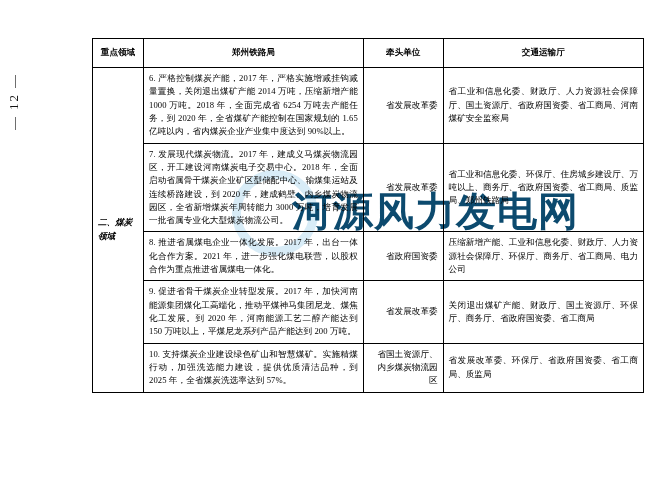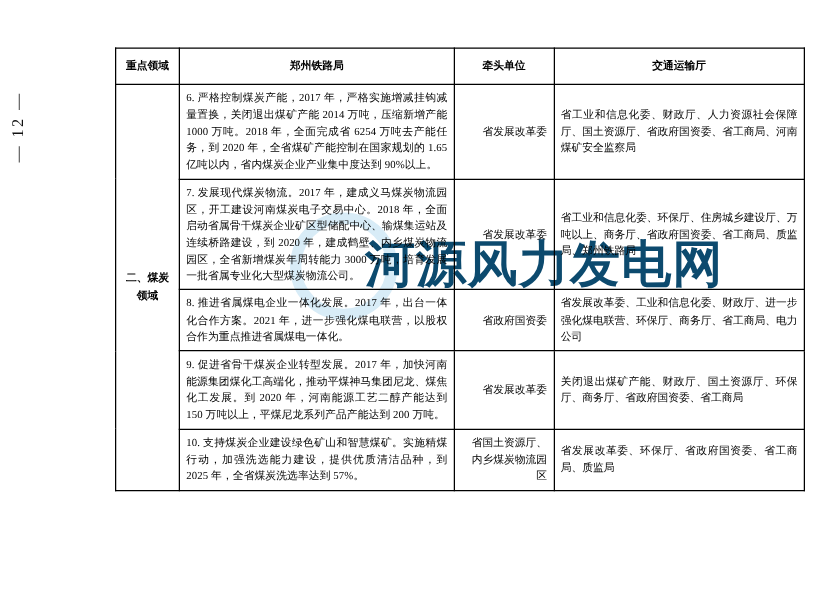--- a/index.html
+++ b/index.html
@@ -94,24 +94,25 @@
     height: 20px;
     font-size: 9px;
     padding: 3px 4px;
   }
   .col-area  { width: 52px; }
   .col-task  { width: 228px; }
   .col-lead  { width: 82px; }
   .col-coop  { width: 208px; }
 
   td.area {
-    text-align: center;
+    text-align: left;
     font-weight: bold;
     font-size: 9px;
     line-height: 1.8;
+    font-style: italic;
   }
   td.task {
     text-align: justify;
     text-justify: inter-ideograph;
     letter-spacing: 0.1px;
   }
   td.lead {
     text-align: right;
   }
   td.coop {
@@ -154,21 +155,21 @@
         <td class="coop">省工业和信息化委、财政厅、人力资源社会保障厅、国土资源厅、省政府国资委、省工商局、河南煤矿安全监察局</td>
       </tr>
       <tr>
         <td class="task">7. 发展现代煤炭物流。2017 年，建成义马煤炭物流园区，开工建设河南煤炭电子交易中心。2018 年，全面启动省属骨干煤炭企业矿区型储配中心、输煤集运站及连续桥路建设，到 2020 年，建成鹤壁、内乡煤炭物流园区，全省新增煤炭年周转能力 3000 万吨，培育发展一批省属专业化大型煤炭物流公司。</td>
         <td class="lead">省发展改革委</td>
         <td class="coop">省工业和信息化委、环保厅、住房城乡建设厅、万吨以上、商务厅、省政府国资委、省工商局、质监局、郑州铁路局</td>
       </tr>
       <tr>
         <td class="task">8. 推进省属煤电企业一体化发展。2017 年，出台一体化合作方案。2021 年，进一步强化煤电联营，以股权合作为重点推进省属煤电一体化。</td>
         <td class="lead">省政府国资委</td>
-        <td class="coop">省发展改革委、工业和信息化委、财政厅、进一步强化煤电联营、环保厅、商务厅、省工商局、电力公司</td>
+        <td class="coop">压缩新增产能、工业和信息化委、财政厅、人力资源社会保障厅、环保厅、商务厅、省工商局、电力公司</td>
       </tr>
       <tr>
         <td class="task">9. 促进省骨干煤炭企业转型发展。2017 年，加快河南能源集团煤化工高端化，推动平煤神马集团尼龙、煤焦化工发展。到 2020 年，河南能源工艺二醇产能达到 150 万吨以上，平煤尼龙系列产品产能达到 200 万吨。</td>
         <td class="lead">省发展改革委</td>
         <td class="coop">关闭退出煤矿产能、财政厅、国土资源厅、环保厅、商务厅、省政府国资委、省工商局</td>
       </tr>
       <tr>
         <td class="task">10. 支持煤炭企业建设绿色矿山和智慧煤矿。实施精煤行动，加强洗选能力建设，提供优质清洁品种，到 2025 年，全省煤炭洗选率达到 57%。</td>
         <td class="lead">省国土资源厅、内乡煤炭物流园区</td>
         <td class="coop">省发展改革委、环保厅、省政府国资委、省工商局、质监局</td>

